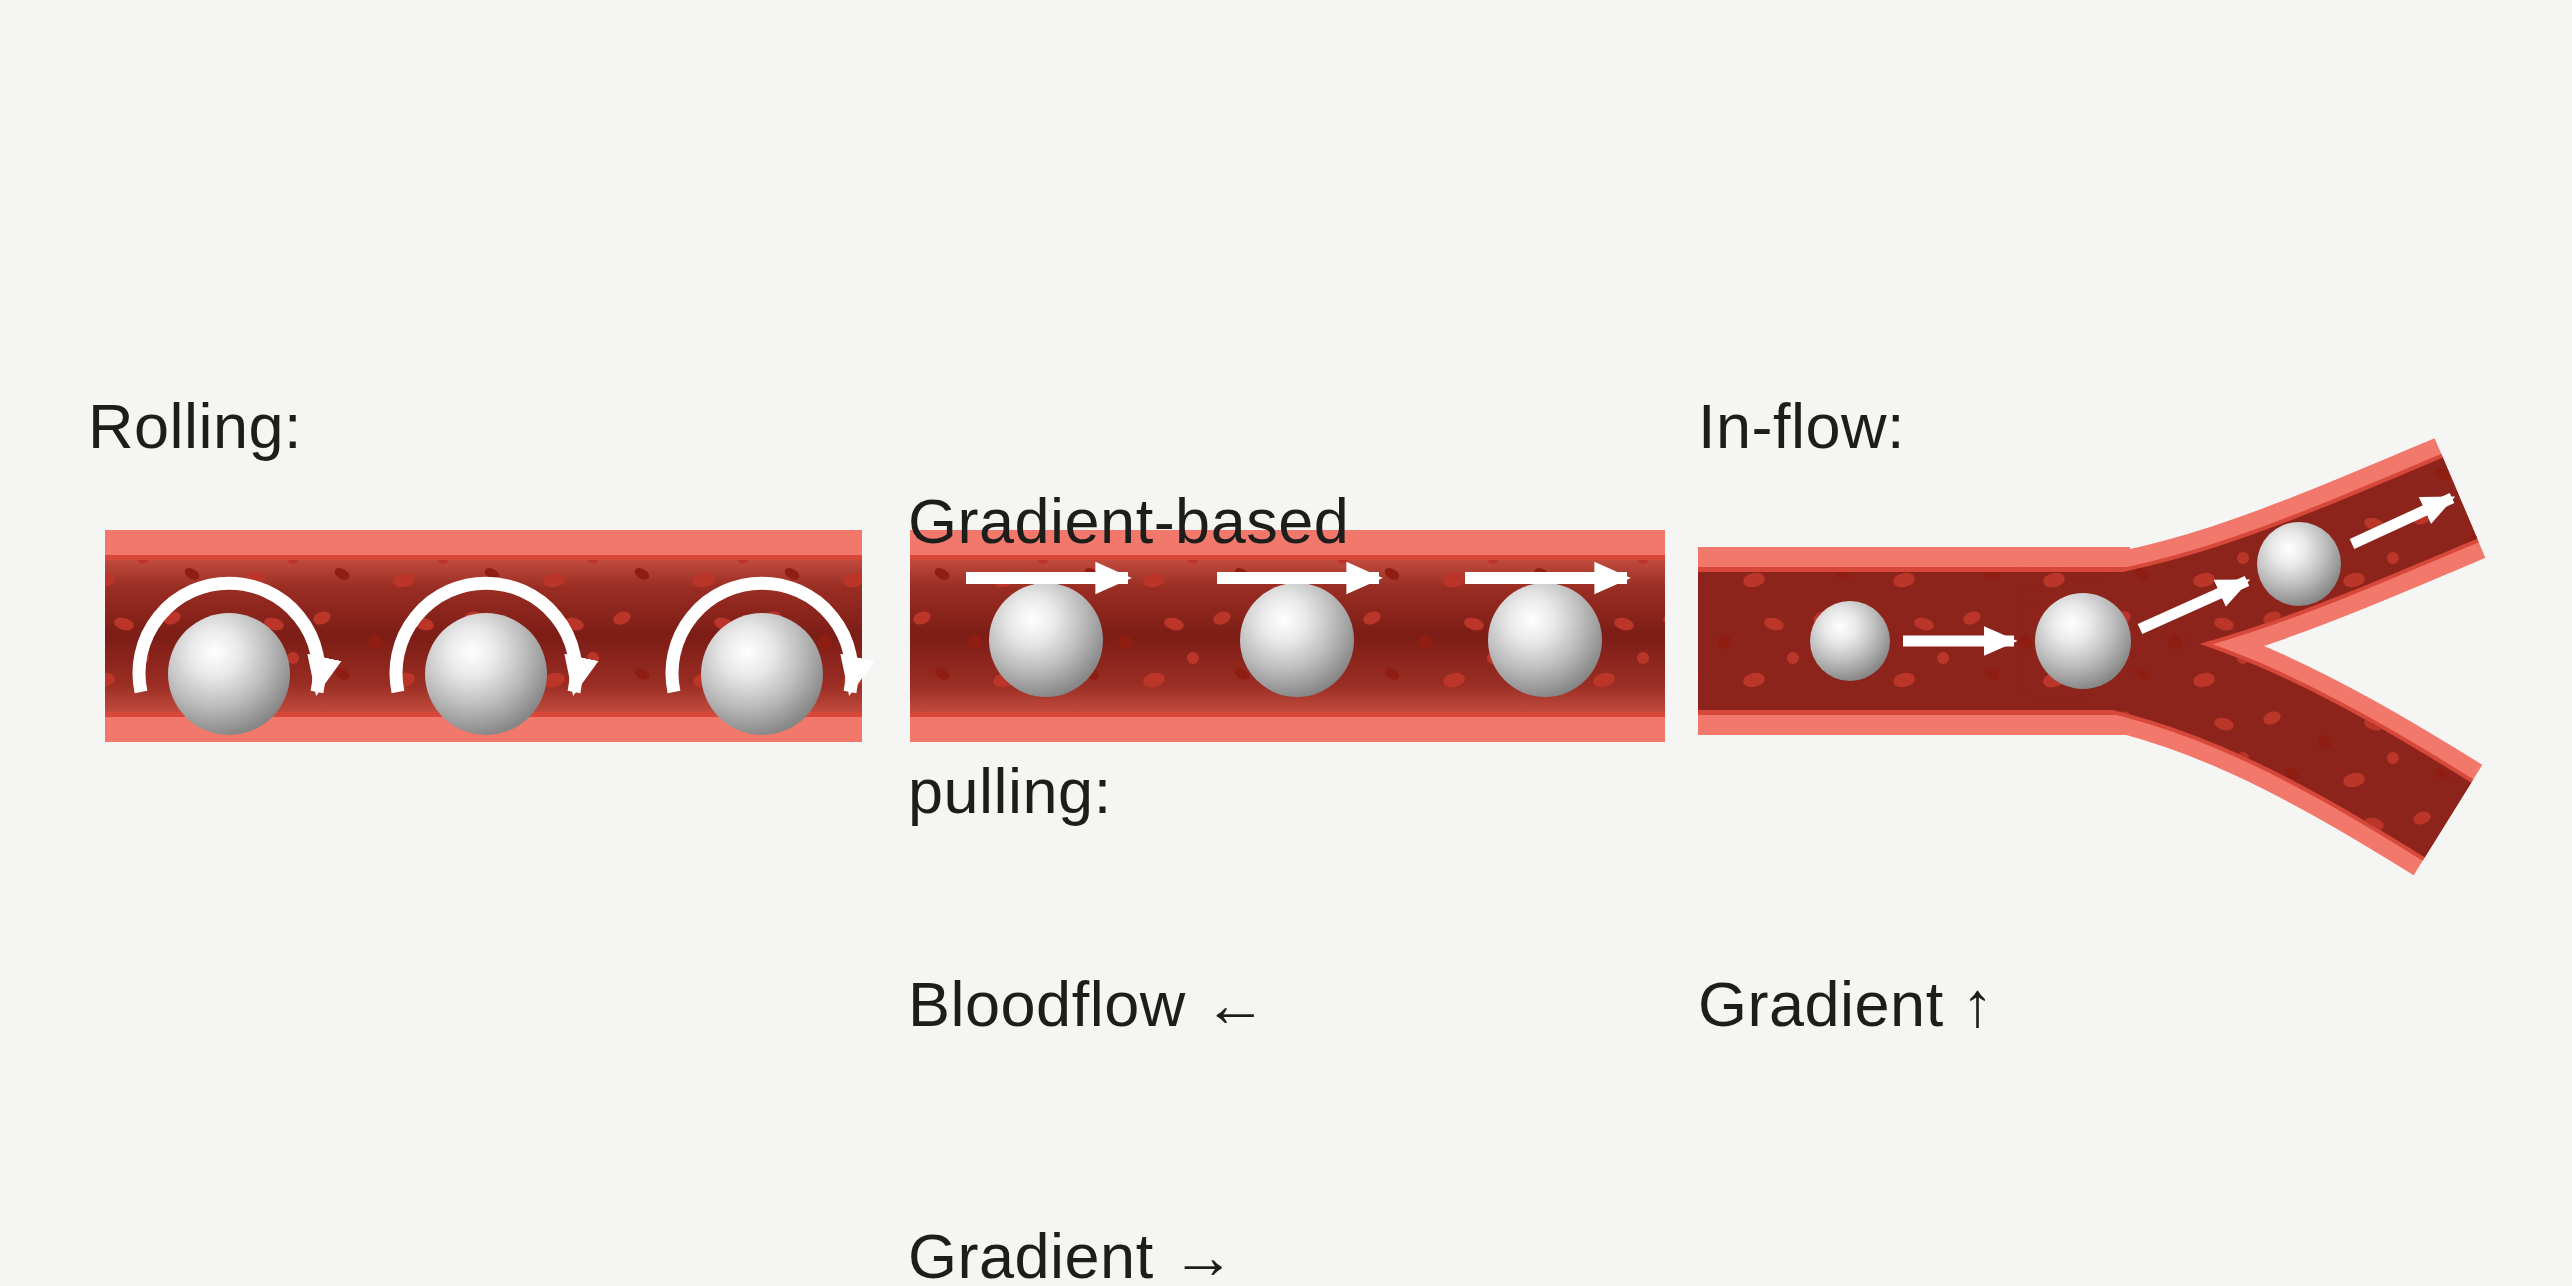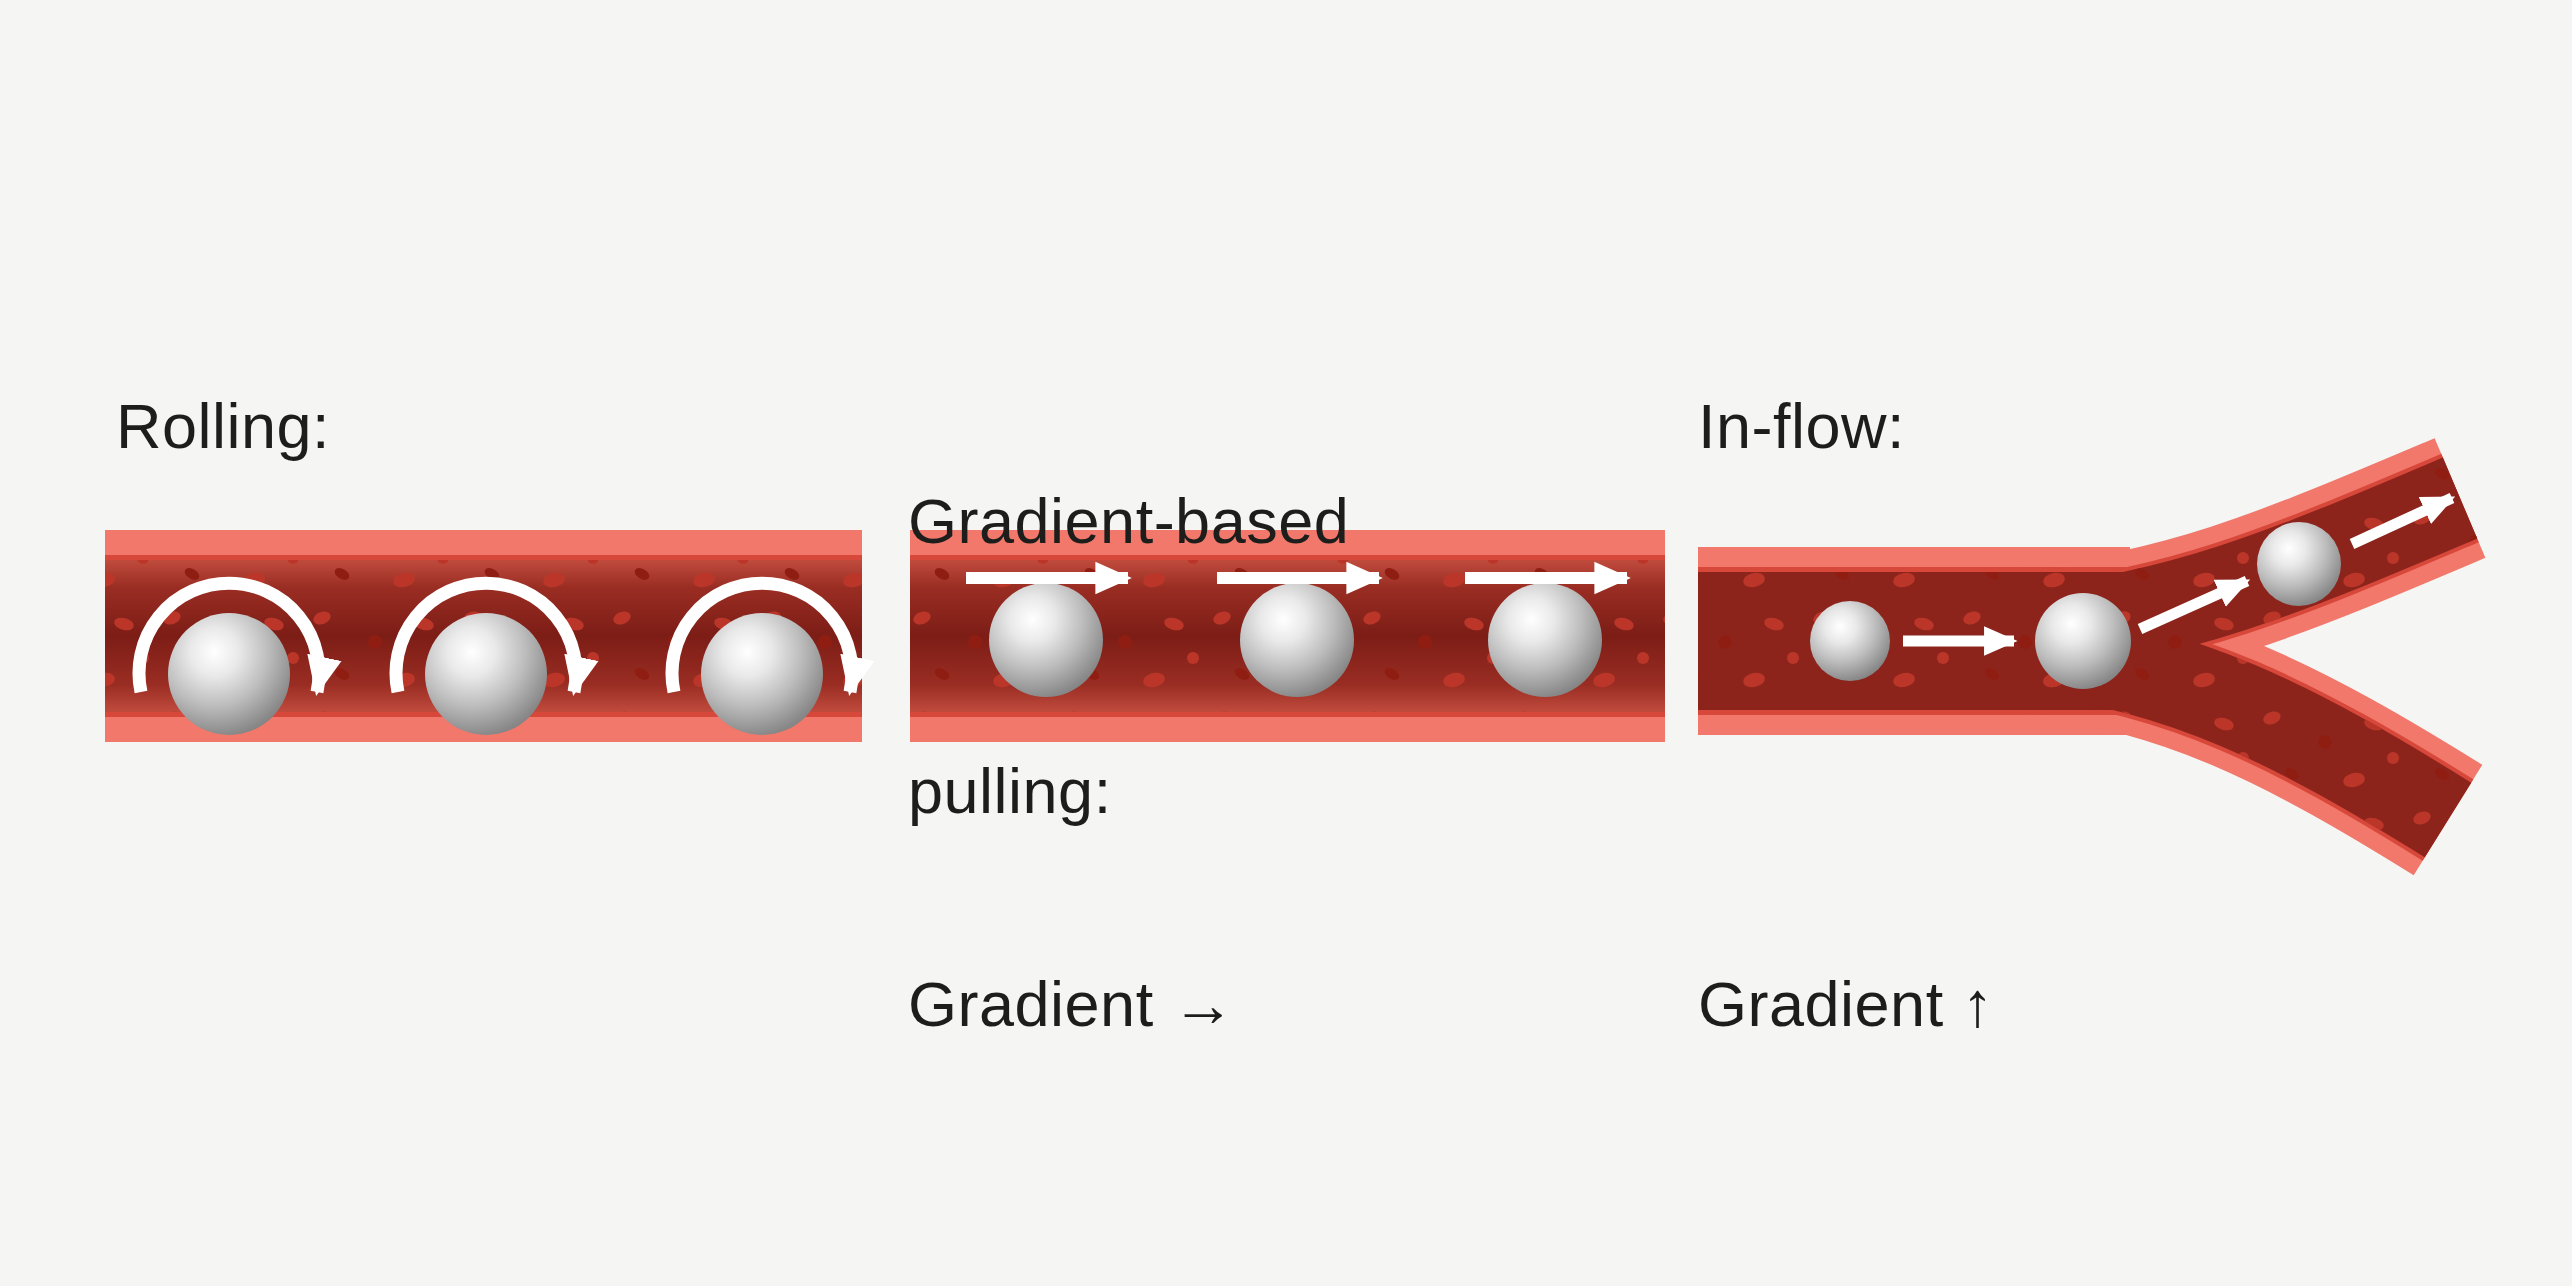--- a/index.html
+++ b/index.html
@@ -111,30 +111,31 @@
       <circle cx="1850" cy="641" r="40" fill="url(#sphereGrad)"></circle>
       <circle cx="2083" cy="641" r="48" fill="url(#sphereGrad)"></circle>
       <circle cx="2299" cy="564" r="42" fill="url(#sphereGrad)"></circle>
 
       <line x1="1903" y1="641" x2="2014" y2="641" stroke-width="11" marker-end="url(#arrowHead)" stroke="#ffffff"></line>
       <line x1="2140" y1="629" x2="2247" y2="581" stroke-width="11" marker-end="url(#arrowHead)" stroke="#ffffff"></line>
       <line x1="2352" y1="544" x2="2452" y2="498" stroke-width="11" marker-end="url(#arrowHead)" stroke="#ffffff"></line>
     </g>
   </svg>
 
-  <div class="label" style="left:116px; top:390px;">Rolling:</div>
+  <div class="label" style="left:88px; top:390px;">Rolling:</div>
 
   <div class="label" style="left:1698px; top:390px;">In-flow:</div>
 
   <div class="label multiline" style="left:908px; top:296px;">
     <div>Gradient-based</div>
     <div>pulling:</div>
   </div>
 
   <div class="label caption" style="left:908px; top:794px;">
+    <div>Bloodflow ←</div>
     <div>Gradient →</div>
   </div>
 
   <div class="label caption" style="left:1698px; top:794px;">
     <div>Gradient ↑</div>
   </div>
 
 </div>
 
 </body></html>

